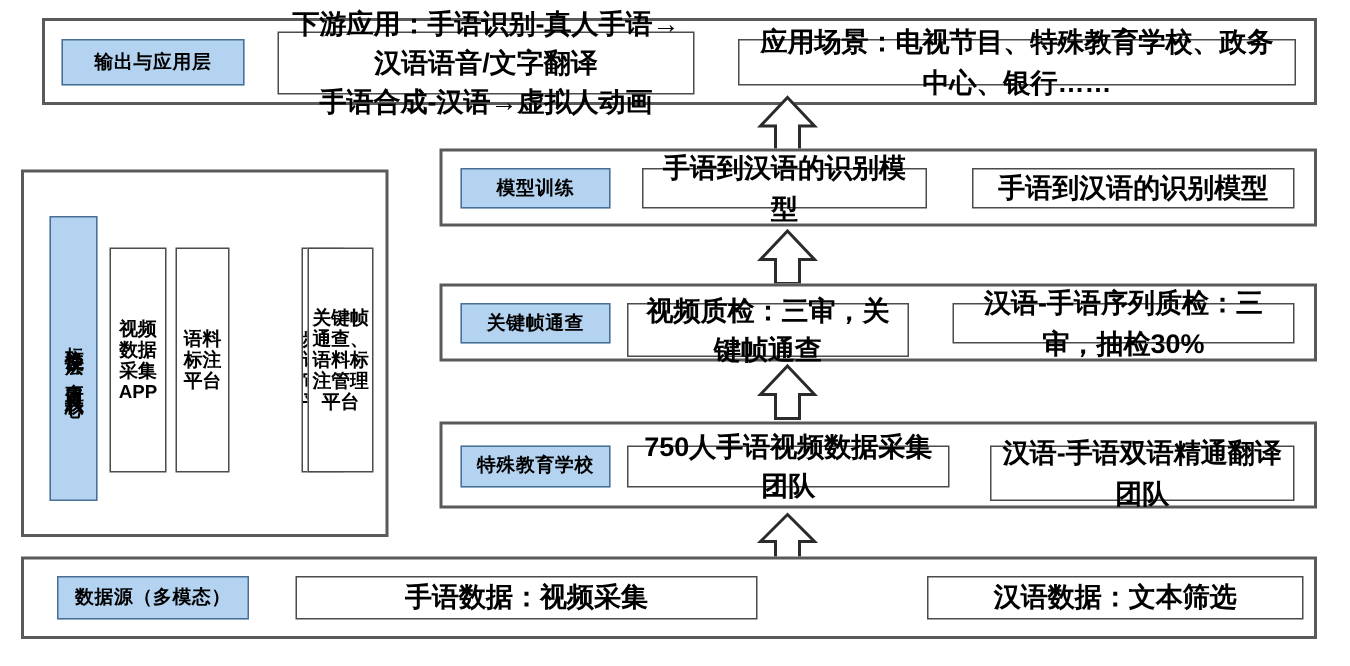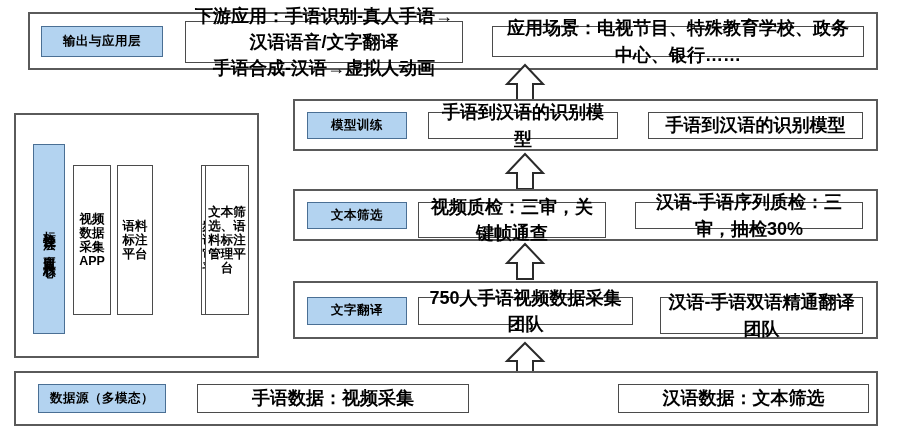--- a/index.html
+++ b/index.html
@@ -64,21 +64,21 @@
     line-height: 1.05;
   }
 
   .vbox {
     position: absolute;
     box-sizing: border-box;
     border: 1.6px solid #4b4b4b;
     background: #ffffff;
     display: flex;
     align-items: center;
-    justify-content: center;
+    justify-content: flex-end;
     font-weight: bold;
     font-size: 12.5px;
     text-align: center;
     padding: 3px 1px;
   }
   .vbox span {
     display: block;
     line-height: 1.12;
     word-break: break-all;
   }
@@ -146,42 +146,42 @@
 <div class="arrow" style="left:504px; top:152px;">
   <svg width="42" height="38" viewBox="0 0 42 38">
     <polygon points="21,2 39,21 29,21 29,37 13,37 13,21 3,21" fill="#ffffff" stroke="#2b2b2b" stroke-width="2" stroke-linejoin="miter"></polygon>
   </svg>
 </div>
 
 <div class="band" style="left:293px; top:189px; width:585px; height:52px;">
 </div>
 
 <div class="layer-tag" style="left:307px; top:202px; width:100px; height:27px;">
-  <span>文本筛选</span>
+  <span>关键帧通查</span>
 </div>
 
 <div class="box" style="left:418px; top:202px; width:188px; height:36px;">
   <span>视频质检：三审，关键帧通查</span>
 </div>
 
 <div class="box" style="left:635px; top:202px; width:228px; height:27px;">
   <span>汉语-手语序列质检：三审，抽检30%</span>
 </div>
 
 <div class="arrow" style="left:504px; top:242px;">
   <svg width="42" height="38" viewBox="0 0 42 38">
     <polygon points="21,2 39,21 29,21 29,37 13,37 13,21 3,21" fill="#ffffff" stroke="#2b2b2b" stroke-width="2" stroke-linejoin="miter"></polygon>
   </svg>
 </div>
 
 <div class="band" style="left:293px; top:281px; width:585px; height:58px;">
 </div>
 
 <div class="layer-tag" style="left:307px; top:297px; width:100px; height:28px;">
-  <span>文字翻译</span>
+  <span>特殊教育学校</span>
 </div>
 
 <div class="box" style="left:418px; top:297px; width:215px; height:28px;">
   <span>750人手语视频数据采集团队</span>
 </div>
 
 <div class="box" style="left:660px; top:297px; width:203px; height:37px;">
   <span>汉语-手语双语精通翻译团队</span>
 </div>
 
@@ -191,21 +191,21 @@
   </svg>
 </div>
 
 <div class="band" style="left:14px; top:371px; width:864px; height:55px;">
 </div>
 
 <div class="layer-tag" style="left:38px; top:384px; width:128px; height:29px;">
   <span>数据源（多模态）</span>
 </div>
 
-<div class="box" style="left:197px; top:384px; width:272px; height:29px;">
+<div class="box" style="left:197px; top:384px; width:308px; height:29px;">
   <span>手语数据：视频采集</span>
 </div>
 
 <div class="box" style="left:606px; top:384px; width:251px; height:29px;margin-left:12px;">
   <span>汉语数据：文本筛选</span>
 </div>
 
 <div class="band" style="left:14px; top:113px; width:245px; height:245px;">
 </div>
 
@@ -219,14 +219,14 @@
 
 <div class="vbox" style="left:117px; top:165px; width:36px; height:150px;">
   <span>语料标注平台</span>
 </div>
 
 <div class="vbox" style="left:161px; top:165px; width:28px; height:150px;margin-left:40px;">
   <span>视频、语料审核平台</span>
 </div>
 
 <div class="vbox" style="left:205px; top:165px; width:44px; height:150px;">
-  <span>文本筛选、语料标注管理平台</span>
+  <span>关键帧通查、语料标注管理平台</span>
 </div>
 
 </body></html>

